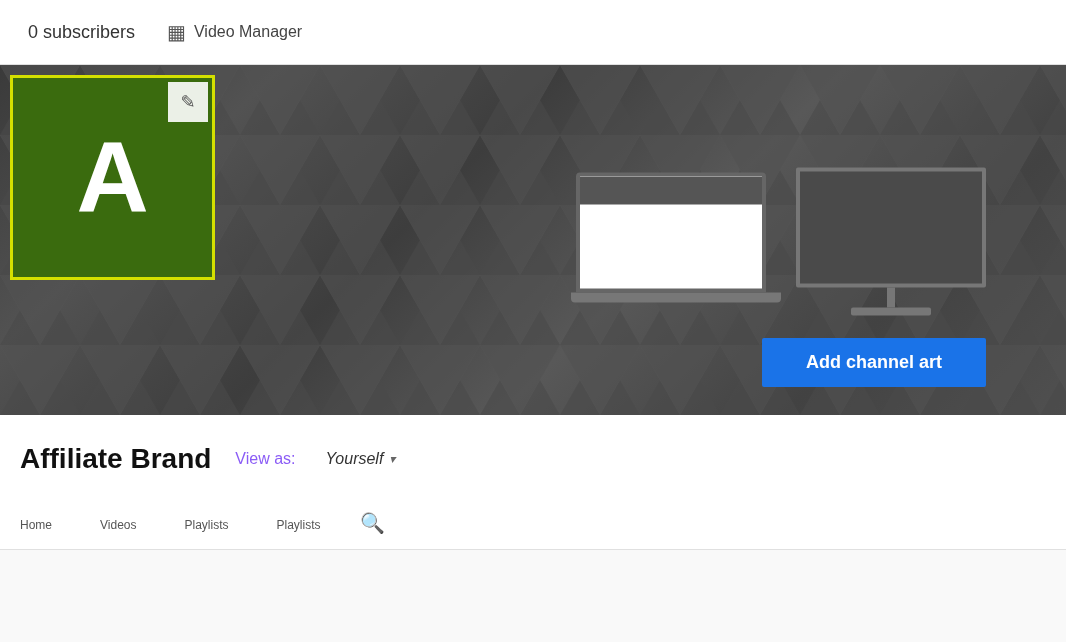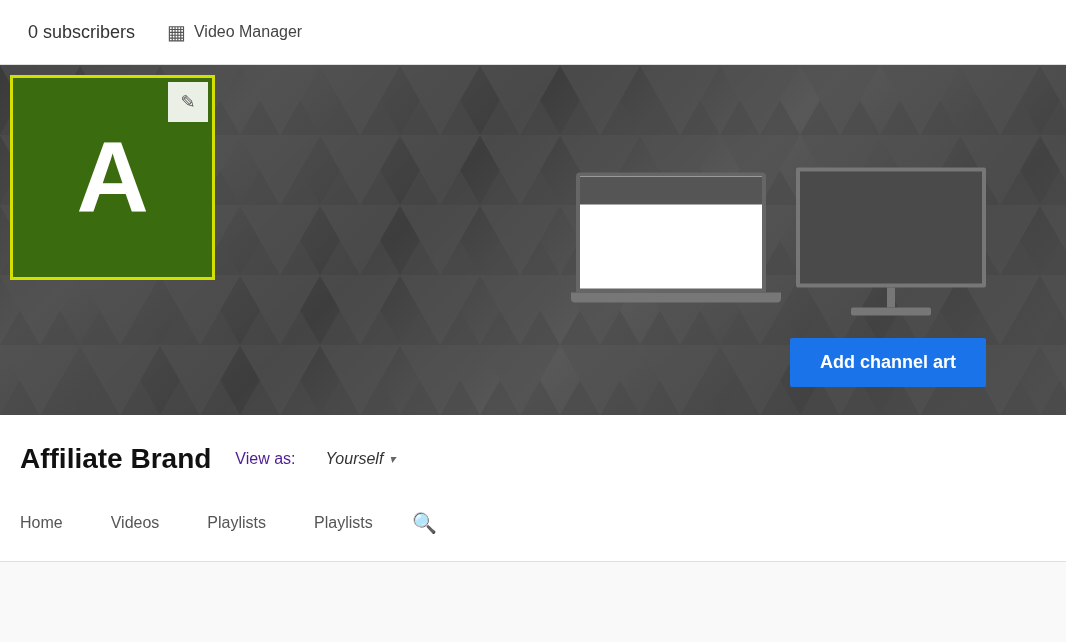--- a/index.html
+++ b/index.html
@@ -170,48 +170,48 @@
     }
 
     
     .add-channel-art-btn {
       position: absolute;
       bottom: 28px;
       right: 80px;
       background: #1a73e8;
       color: #fff;
       border: none;
-      padding: 14px 30px;
+      padding: 14px 44px;
       font-size: 18px;
       font-weight: bold;
       cursor: pointer;
       border-radius: 2px;
       z-index: 10;
     }
 
     
     .channel-info {
       background: #fff;
-      padding: 28px 20px 12px 20px;
+      padding: 28px 20px 0 20px;
       border-bottom: 1px solid #e0e0e0;
     }
     .channel-name-row {
       display: flex;
       align-items: center;
       gap: 24px;
       margin-bottom: 24px;
     }
     .channel-name {
       font-size: 28px;
       font-weight: bold;
       color: #111;
     }
     .view-as-label {
       font-size: 16px;
-      color: #4c1d95;
+      color: #8b5cf6;
     }
     .view-as-dropdown {
       display: flex;
       align-items: center;
       gap: 6px;
       font-size: 16px;
       color: #333;
       cursor: pointer;
       margin-left: 6px;
       font-style: italic;
@@ -222,21 +222,21 @@
     }
 
     
     .nav-tabs {
       display: flex;
       gap: 0;
       align-items: flex-end;
     }
     .nav-tab {
       padding: 12px 24px 14px 24px;
-      font-size: 16px;
+      font-size: 12px;
       color: #555;
       cursor: pointer;
       border-bottom: 3px solid transparent;
       text-decoration: none;
       white-space: nowrap;
     }
     .nav-tab:first-child {
       padding-left: 0;
     }
     .nav-tab.active {

